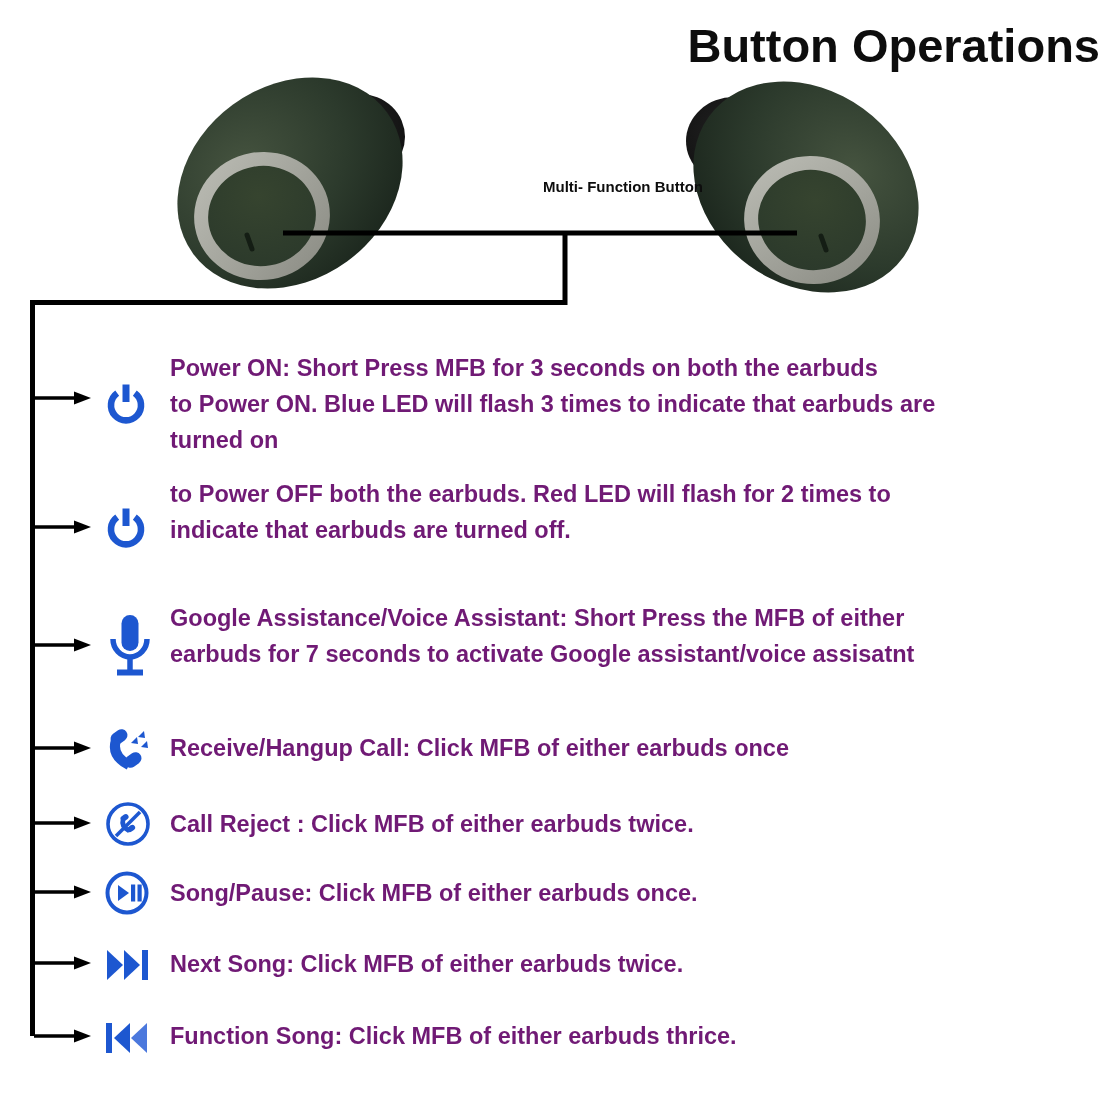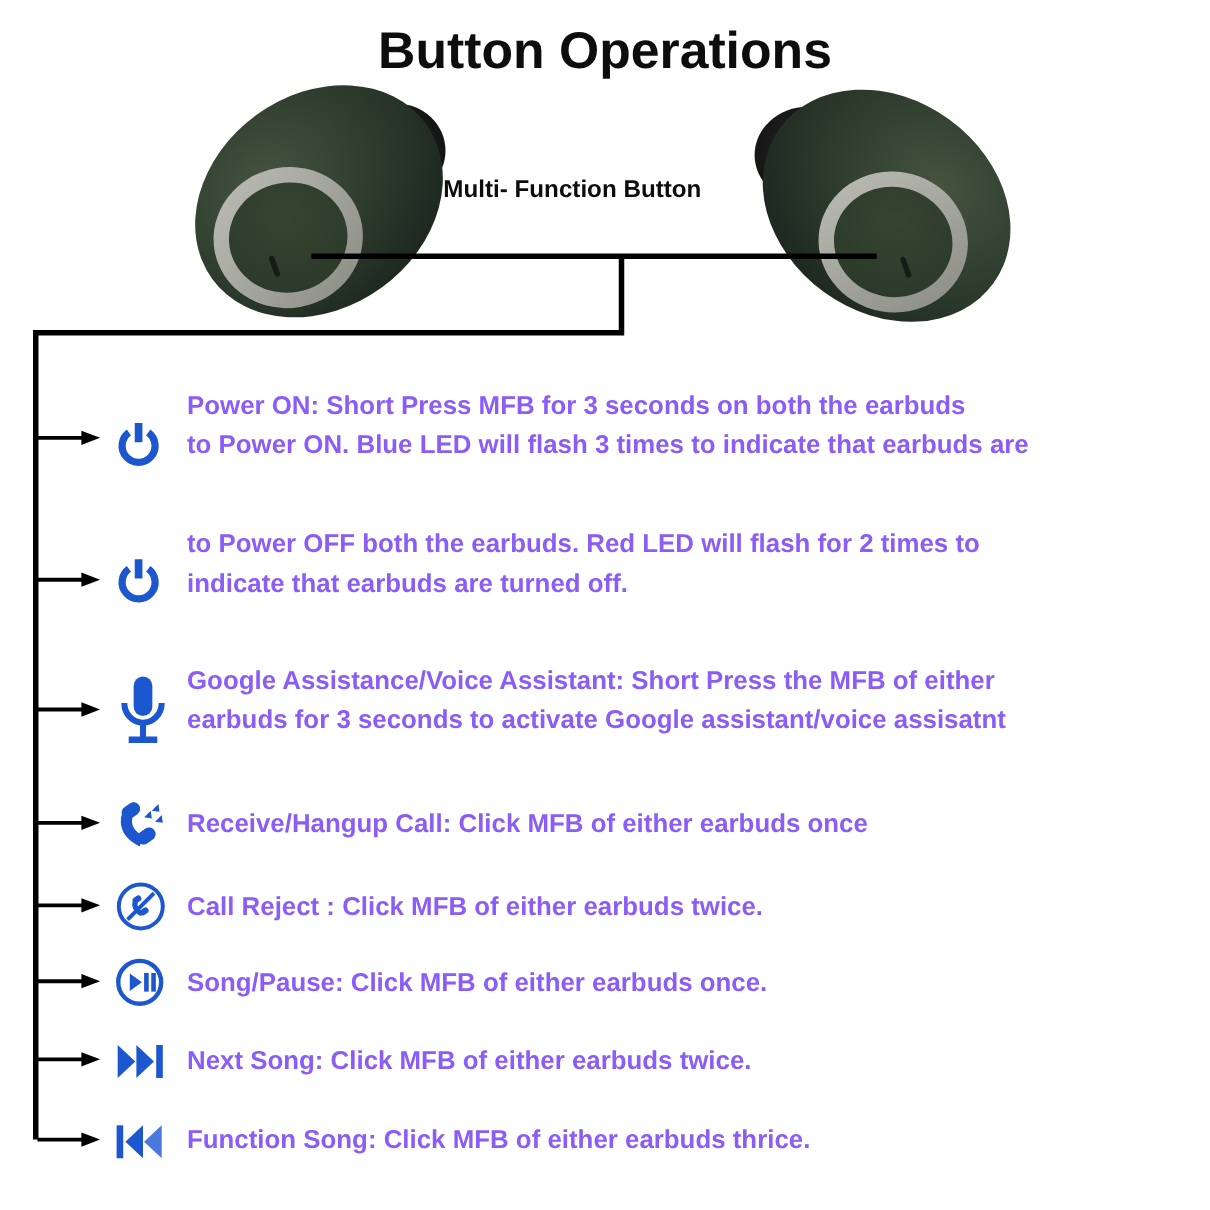--- a/index.html
+++ b/index.html
@@ -2,34 +2,34 @@
 <html><head>
 <meta charset="utf-8">
 <style>
   html,body{margin:0;padding:0;background:#ffffff;}
   body{
     width:1100px;height:1100px;position:relative;overflow:hidden;
     font-family:"Liberation Sans", sans-serif;color:#111111;
   }
   .page-title{
     position:absolute;top:18px;left:0;width:100%;
-    text-align:center;font-size:47px;font-weight:bold;color:#0d0d0d;
+    text-align:right;font-size:47px;font-weight:bold;color:#0d0d0d;
     margin:0;letter-spacing:0px;
   }
   .graphics{position:absolute;top:0;left:0;width:1100px;height:1100px;}
   .callout{
-    position:absolute;left:403px;top:159px;width:300px;
-    text-align:left;font-size:22px;font-weight:bold;line-height:25px;color:#0d0d0d;
+    position:absolute;left:403px;top:174px;width:300px;
+    text-align:right;font-size:15px;font-weight:bold;line-height:25px;color:#0d0d0d;
   }
   .callout span{display:block;}
   .op-item{position:absolute;left:0;width:1100px;}
   .op-icon{position:absolute;left:104px;display:block;}
   .op-text{
     position:absolute;left:170px;top:0;width:900px;
-    font-size:23.5px;font-weight:bold;line-height:36px;color:#8b5cf6;
+    font-size:23.5px;font-weight:bold;line-height:36px;color:#701a75;
   }
   .op-text span{display:block;white-space:nowrap;}
 </style>
 </head>
 <body>
 
 <h1 class="page-title">Button Operations</h1>
 
 <svg class="graphics" viewBox="0 0 1100 1100" xmlns="http://www.w3.org/2000/svg">
   <defs>
@@ -124,20 +124,21 @@
 </div>
 
 <div class="op-item" style="top:350px;">
   <svg class="op-icon" style="top:31px;" width="44" height="44" viewBox="0 0 44 44">
     <path d="M13.2 12.2 A 15 15 0 1 0 30.8 12.2" fill="none" stroke="#1d57d0" stroke-width="6.6"></path>
     <line x1="22" y1="3.5" x2="22" y2="21" stroke="#1d57d0" stroke-width="7"></line>
   </svg>
   <div class="op-text">
     <span>Power ON: Short Press MFB for 3 seconds on both the earbuds</span>
     <span>to Power ON. Blue LED will flash 3 times to indicate that earbuds are</span>
+    <span>turned on</span>
   </div>
 </div>
 
 <div class="op-item" style="top:476px;">
   <svg class="op-icon" style="top:29px;" width="44" height="44" viewBox="0 0 44 44">
     <path d="M13.2 12.2 A 15 15 0 1 0 30.8 12.2" fill="none" stroke="#1d57d0" stroke-width="6.6"></path>
     <line x1="22" y1="3.5" x2="22" y2="21" stroke="#1d57d0" stroke-width="7"></line>
   </svg>
   <div class="op-text">
     <span>to Power OFF both the earbuds. Red LED will flash for 2 times to</span>
@@ -147,21 +148,21 @@
 
 <div class="op-item" style="top:600px;">
   <svg class="op-icon" style="top:14px;left:110px;" width="40" height="66" viewBox="0 0 40 66">
     <rect x="11.5" y="1" width="17" height="36" rx="8.5" fill="#1d57d0"></rect>
     <path d="M3 25 a 17 18 0 0 0 34 0" fill="none" stroke="#1d57d0" stroke-width="5.5"></path>
     <line x1="20" y1="43" x2="20" y2="57" stroke="#1d57d0" stroke-width="5.5"></line>
     <line x1="7" y1="58.5" x2="33" y2="58.5" stroke="#1d57d0" stroke-width="6"></line>
   </svg>
   <div class="op-text">
     <span>Google Assistance/Voice Assistant: Short Press the MFB of either</span>
-    <span>earbuds for 3 seconds to activate Google assistant/voice assisatnt</span>
+    <span>earbuds for 7 seconds to activate Google assistant/voice assisatnt</span>
   </div>
 </div>
 
 <div class="op-item" style="top:730px;">
   <svg class="op-icon" style="top:-4px;" width="46" height="46" viewBox="0 0 46 46">
     <g fill="#1d57d0">
       <rect x="6" y="5" width="18" height="12" rx="6" transform="rotate(-35 15 11)"></rect>
       <rect x="20" y="28" width="18" height="12" rx="6" transform="rotate(-35 29 34)"></rect>
       <path d="M12 14 Q 7 30 25 39" fill="none" stroke="#1d57d0" stroke-width="10"></path>
       <polygon points="27,17 33,11 34,18"></polygon>

